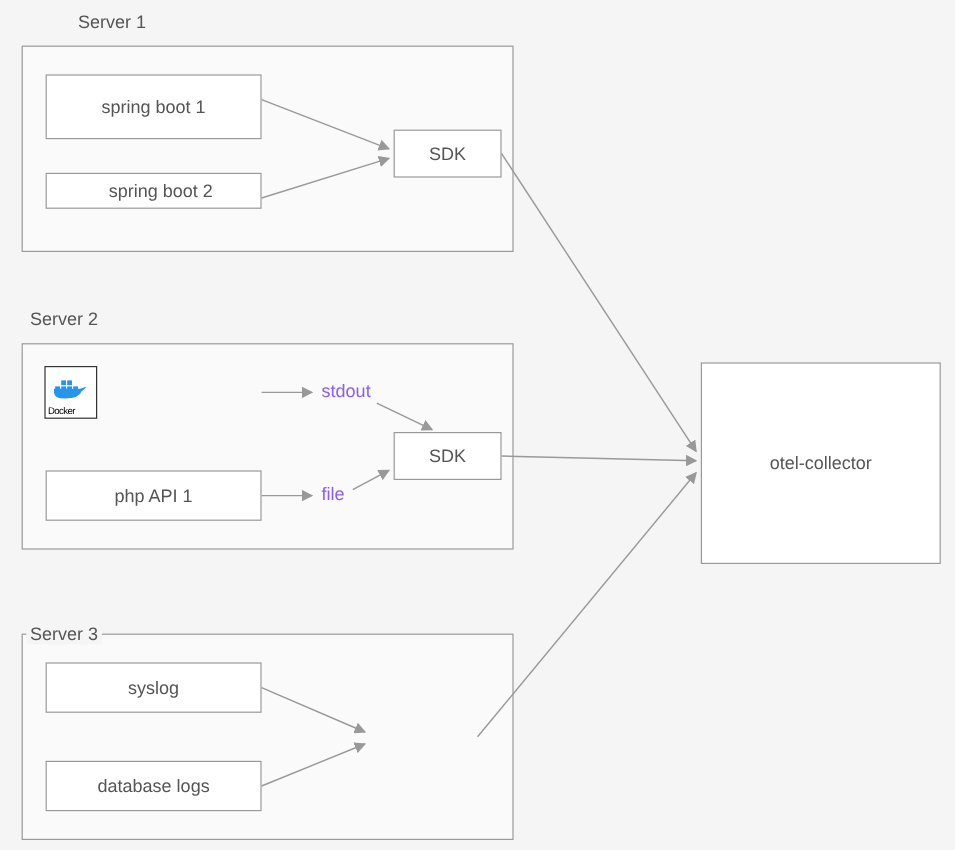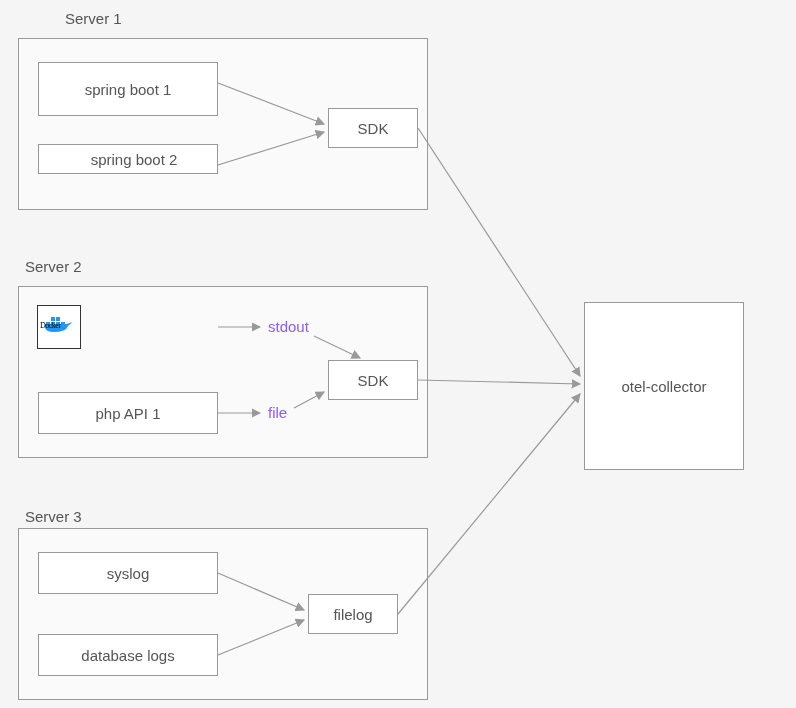--- a/index.html
+++ b/index.html
@@ -63,24 +63,24 @@
   }
   .docker-whale {
     position: absolute;
     top: 8px;
     left: 6px;
     width: 30px;
     height: 20px;
   }
   .docker-text {
     position: absolute;
-    bottom: 18px;
+    bottom: 1px;
     left: 2px;
     font-size: 8px;
-    font-family: Liberation Serif, serif;
+    font-family: Liberation Sans, sans-serif;
     color: #000;
     letter-spacing: -0.5px;
     text-align: center;
   }
 </style>
 </head>
 <body>
 
 <div class="canvas">
 
@@ -116,33 +116,30 @@
   <div class="box" style="left:38px; top:392px; width:180px; height:42px;">
     <span>php API 1</span>
   </div>
   <div class="box" style="left:328px; top:360px; width:90px; height:40px;">
     <span>SDK</span>
   </div>
   <div class="small-label" style="left:268px; top:318px;">stdout</div>
   <div class="small-label" style="left:268px; top:404px;">file</div>
 
   <div class="server-box" style="left:18px; top:528px; width:410px; height:172px;"></div>
-  <div class="server-label" style="left:22px; top:508px;">Server 3</div>
+  <div class="server-label" style="left:22px; top:520px;">Server 3</div>
 
   <div class="box" style="left:38px; top:552px; width:180px; height:42px;">
     <span>syslog</span>
   </div>
   <div class="box" style="left:38px; top:634px; width:180px; height:42px;">
     <span>database logs</span>
   </div>
-  <div class="box" style="left:308px; top:594px; width:90px; height:40px;">
-    <span>filelog</span>
-  </div>
 
-  <div class="box" style="left:584px; top:302px; width:160px; height:168px;">
+  <div class="box" style="left:584px; top:302px; width:200px; height:168px;">
     <span>otel-collector</span>
   </div>
 
   <svg class="arrows">
     <defs>
       <marker id="arrowhead" markerWidth="8" markerHeight="8" refX="7" refY="4" orient="auto">
         <path d="M0,0 L8,4 L0,8 Z" fill="#999"></path>
       </marker>
     </defs>
 

